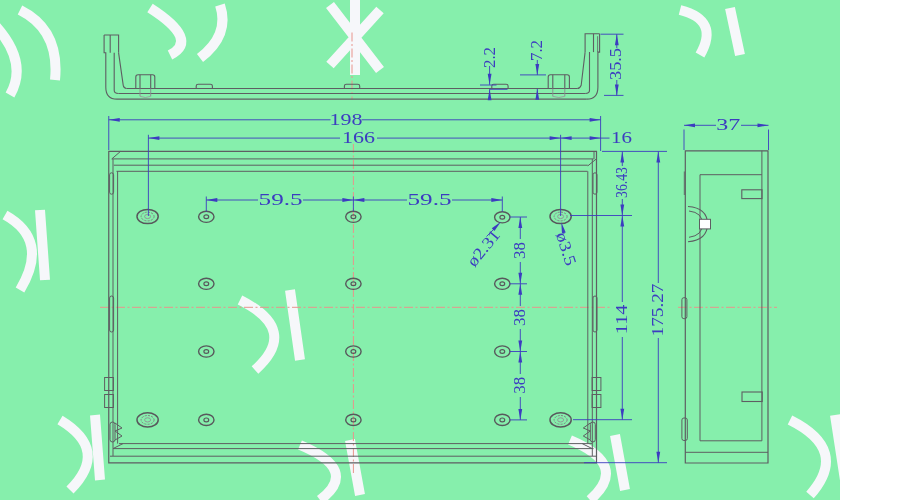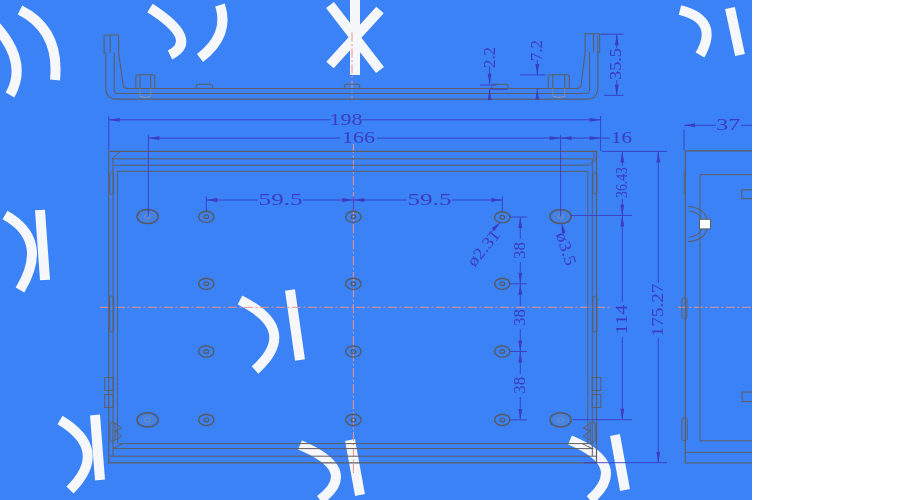--- a/index.html
+++ b/index.html
@@ -1,16 +1,16 @@
 <!DOCTYPE html>
 <html><head>
 <meta charset="utf-8">
 <style>
 html,body{margin:0;padding:0;background:#ffffff;}
-#canvas{position:relative;width:752px;height:500px;background:#3b82f6;overflow:hidden;}
+#canvas{position:relative;width:840px;height:500px;background:#86efac;overflow:hidden;}
 text{font-family:"Liberation Serif", serif;fill:#3c3cc0;}
 </style>
 </head>
 <body>
 <div id="canvas">
 <svg width="900" height="500" viewBox="0 0 900 500">
 
 <g stroke="#f6f7fa" stroke-width="10" fill="none">
   <path d="M-10,20 Q30,60 10,95 M20,10 Q60,30 55,80"></path>
   <path d="M150,8 Q200,40 170,55 M220,5 Q230,35 200,58"></path>

